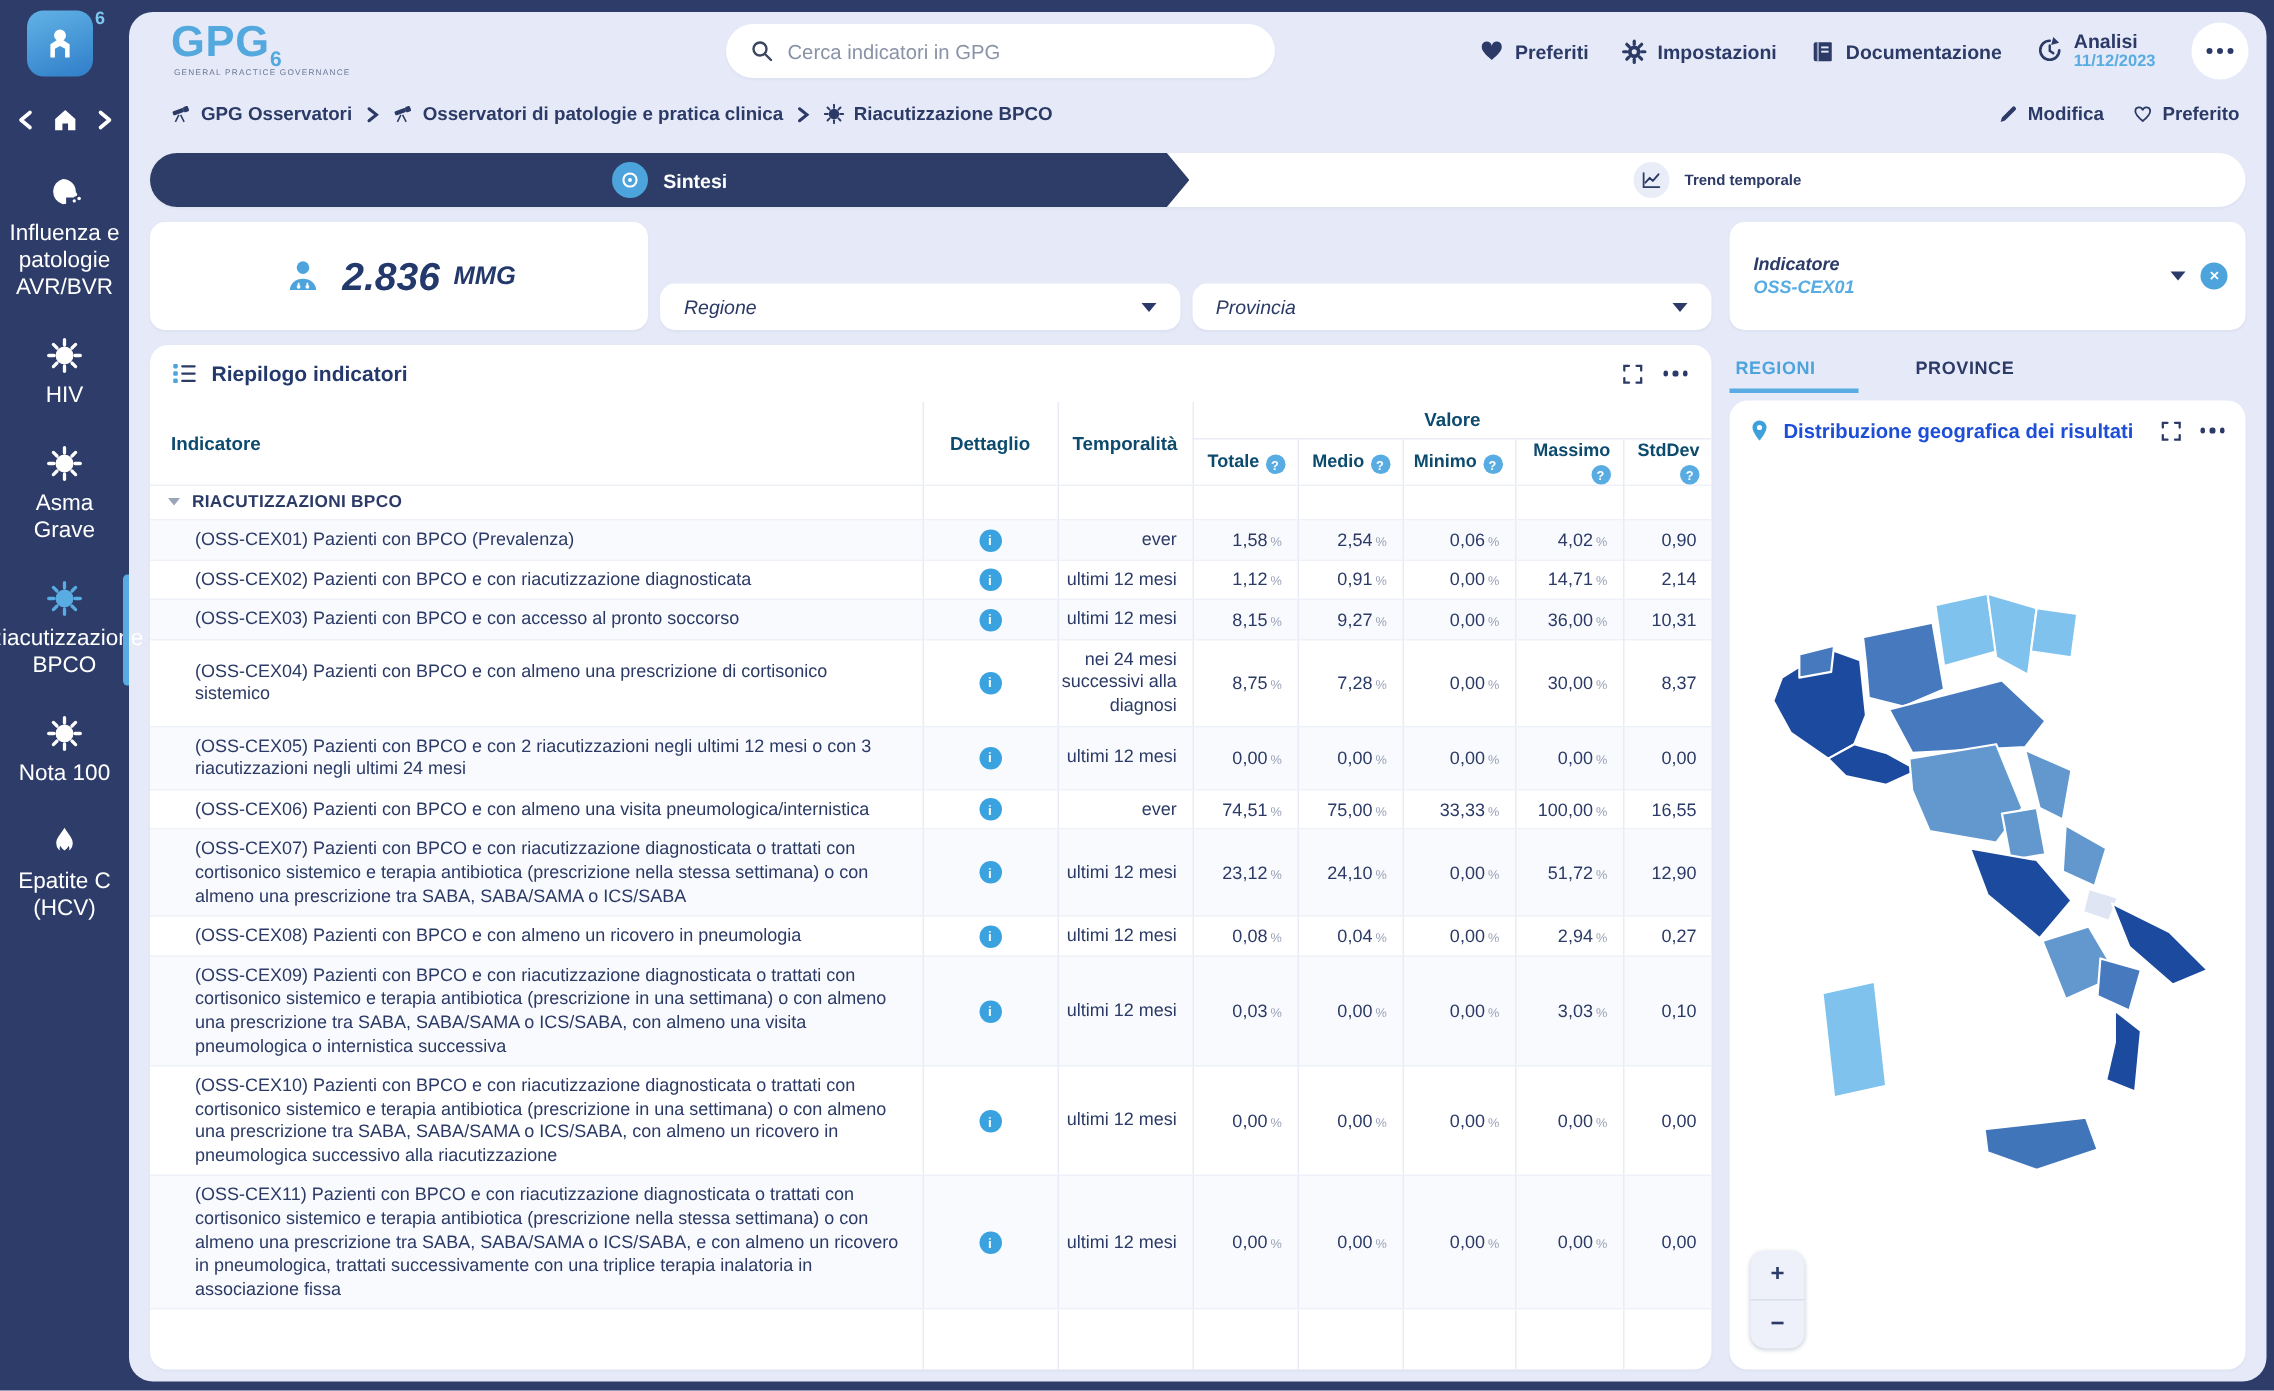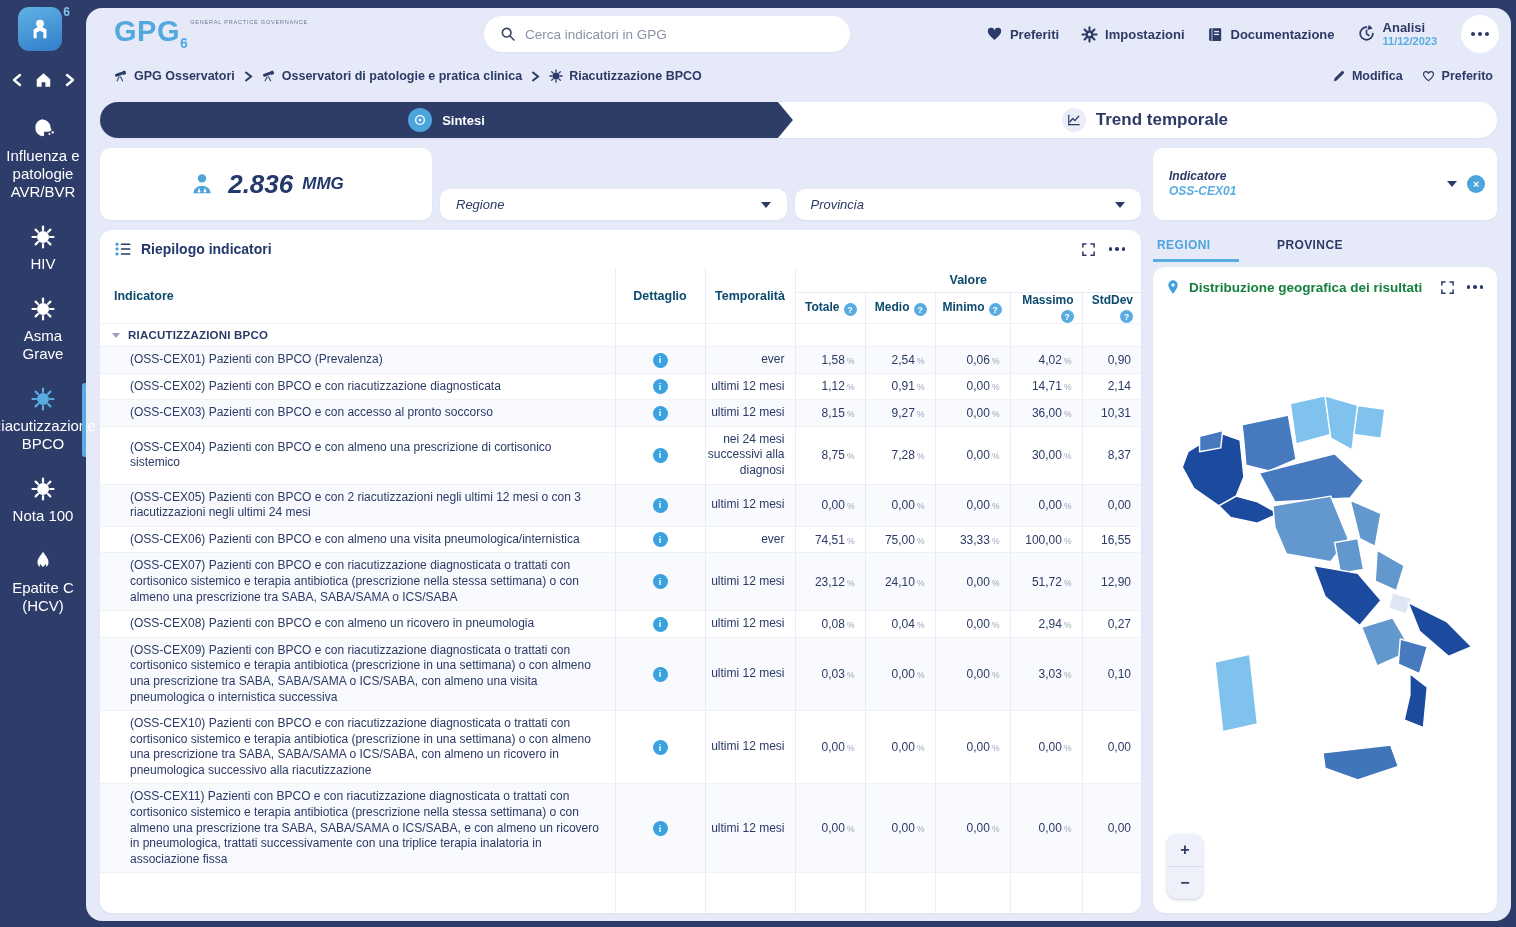--- a/index.html
+++ b/index.html
@@ -17,21 +17,21 @@
   .nav-item .ico { color:#fff; display:flex; }
   .nav-item .lbl { font-size:15px; line-height:1.2; text-align:center; color:#fff; padding:0 2px; }
   .nav-item.active .ico { color:#58ace2; }
   .nav-item.active .abar { position:absolute; right:0; top:-4px; bottom:-4px; width:4px; border-radius:3px 0 0 3px; background:#58ace2; }
 
   
   .content { position:absolute; left:86px; top:8px; right:5px; bottom:6px; background:#e6eaf8; border-radius:16px; display:flex; flex-direction:column; overflow:hidden; }
 
   
   .topbar { height:50px; display:flex; align-items:center; padding:2px 12px 0 28px; flex:none; }
-  .gpglogo { display:flex; cursor:pointer; width:250px; }
+  .gpglogo { display:flex; flex-direction:column; cursor:pointer; width:250px; }
   .gpglogo .big { font-size:29px; font-weight:800; color:#53a8de; letter-spacing:.5px; line-height:.85; }
   .gpglogo .big sub { font-size:14px; }
   .gpglogo .cap { font-size:5.5px; letter-spacing:.8px; color:#6b7894; margin-left:2px; }
   .search { width:366px; height:36px; background:#fff; border-radius:18px; display:flex; align-items:center; gap:9px; padding:0 16px; margin-left:120px; box-shadow:0 1px 2px rgba(45,60,104,.06); }
   .search input { border:none; outline:none; flex:1; font-size:13.5px; color:#3c465e; font-family:"Liberation Sans",sans-serif; background:transparent; }
   .search input::placeholder { color:#8a92a8; }
   .menu { margin-left:auto; display:flex; align-items:center; gap:22px; color:#2b3a66; font-size:13px; font-weight:bold; }
   .menu-item { display:flex; align-items:center; gap:7px; cursor:pointer; }
   .menu-item .mi { display:flex; color:#2b3a66; }
   .analisi-txt { display:flex; flex-direction:column; line-height:1.1; }
@@ -43,21 +43,21 @@
   .crumb-row { height:36px; display:flex; align-items:center; padding:0 18px 0 28px; gap:9px; flex:none; font-size:12.5px; font-weight:bold; color:#2b3a66; }
   .crumb { display:flex; align-items:center; gap:6px; cursor:pointer; }
   .crumb .ci { display:flex; color:#2b3a66; }
   .crumb-sep { display:flex; color:#2b3a66; }
   .crumb-actions { margin-left:auto; display:flex; gap:18px; }
   .crumb-actions .act { display:flex; align-items:center; gap:6px; cursor:pointer; }
 
   
   .tabs-row { margin:8px 14px 0; height:36px; background:#fff; border-radius:18px; display:flex; flex:none; box-shadow:0 1px 2px rgba(45,60,104,.05); }
   .tab-sintesi { width:49.6%; background:#2e3d68; border-radius:18px 0 0 18px; clip-path:polygon(0 0,calc(100% - 15px) 0,100% 50%,calc(100% - 15px) 100%,0 100%); color:#fff; display:flex; align-items:center; justify-content:center; gap:10px; font-size:13px; font-weight:bold; cursor:pointer; }
-  .tab-trend { flex:1; display:flex; align-items:center; justify-content:center; gap:10px; color:#2b3a66; font-size:17px; font-weight:bold; cursor:pointer; }
+  .tab-trend { flex:1; display:flex; align-items:center; justify-content:center; gap:10px; color:#2b3a66; font-size:10px; font-weight:bold; cursor:pointer; }
   .tico { width:24px; height:24px; border-radius:50%; display:flex; align-items:center; justify-content:center; }
   .tico.blue { background:#4da3dc; color:#fff; }
   .tico.gray { background:#e9edf7; color:#2b3a66; }
 
   
   .filters-row { display:flex; margin:10px 14px 0; height:72px; flex:none;font-style:italic; }
   .fcard { background:#fff; border-radius:10px; box-shadow:0 1px 2px rgba(45,60,104,.05); }
   .mmg-card { width:332px; display:flex; align-items:center; justify-content:center; gap:12px; cursor:default; }
   .mmg-count { font-size:26px; font-weight:800; color:#23386b; }
   .mmg-unit { font-size:17px; font-weight:800; color:#23386b; margin-left:-3px; }
@@ -119,21 +119,21 @@
     background-position:515px 0,605px 0,695px 0,765px 0,835px 0,910px 0,982px 0;
     border-top:1px solid #eef1f8; }
 
   
   .right-panel { width:344px; display:flex; flex-direction:column; min-height:0; }
   .region-tabs { height:32px; display:flex; flex:none; }
   .rtab { padding:0 4px; margin-right:34px; display:flex; align-items:center; font-size:12px; font-weight:800; letter-spacing:.4px; color:#2b3a66; cursor:pointer; border-bottom:3px solid transparent; }
   .rtab.active { color:#4da3dc; border-bottom-color:#58ace2; min-width:86px; }
   .map-card { flex:1; margin-top:5px; background:#fff; border-radius:12px; display:flex; flex-direction:column; overflow:hidden; position:relative; box-shadow:0 1px 2px rgba(45,60,104,.05); }
   .map-titlebar { height:40px; display:flex; align-items:center; gap:8px; padding:0 12px; flex:none; }
-  .map-title { font-size:13.5px; font-weight:800; color:#15803d; flex:1; }
+  .map-title { font-size:13.5px; font-weight:800; color:#1d4ed8; flex:1; }
   .map-area { flex:1; position:relative; }
   .map-area svg.italy { position:absolute; inset:0; width:100%; height:100%; }
   .zoomctl { position:absolute; left:14px; bottom:14px; width:36px; background:#eef1f9; border-radius:10px; box-shadow:0 1px 3px rgba(45,60,104,.25); display:flex; flex-direction:column; overflow:hidden; }
   .zoomctl button { height:32px; border:none; background:transparent; font-size:16px; font-weight:bold; color:#2b3a66; cursor:pointer; font-family:"Liberation Sans",sans-serif; }
   .zoomctl .zdiv { height:1px; background:#d9deec; }
 
   svg { display:block; }
 </style>
 </head>
 <body>

